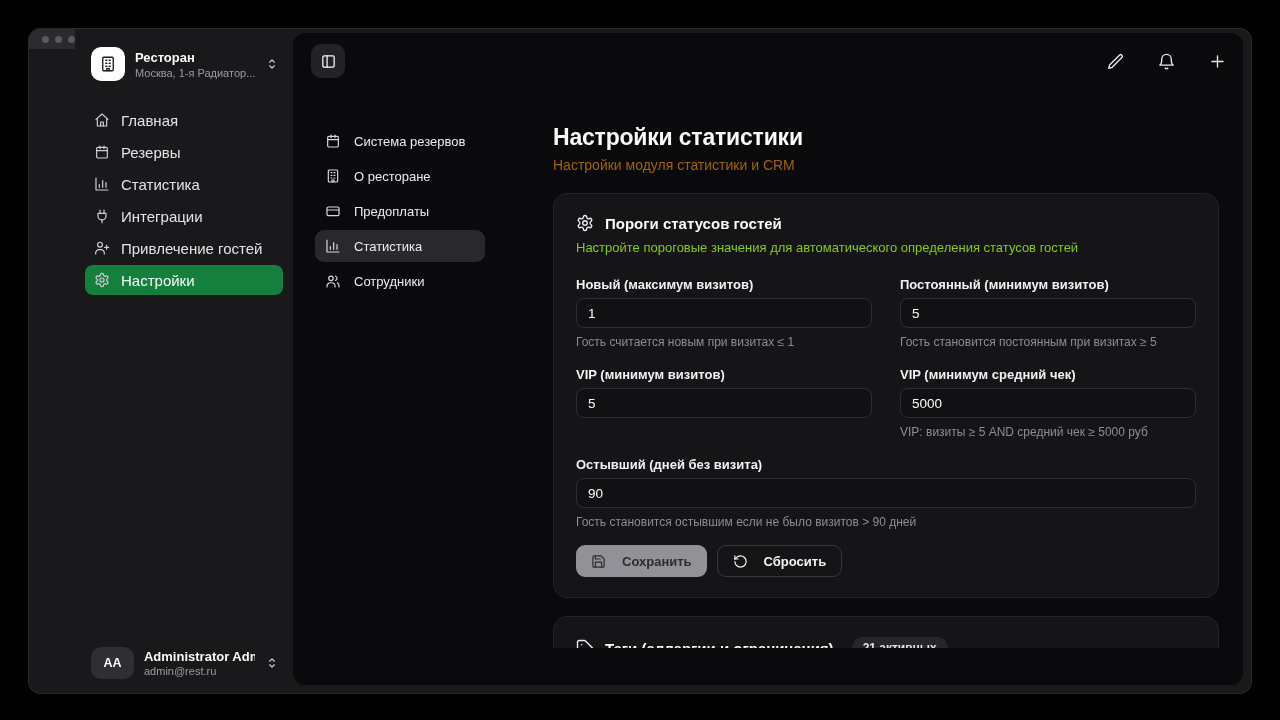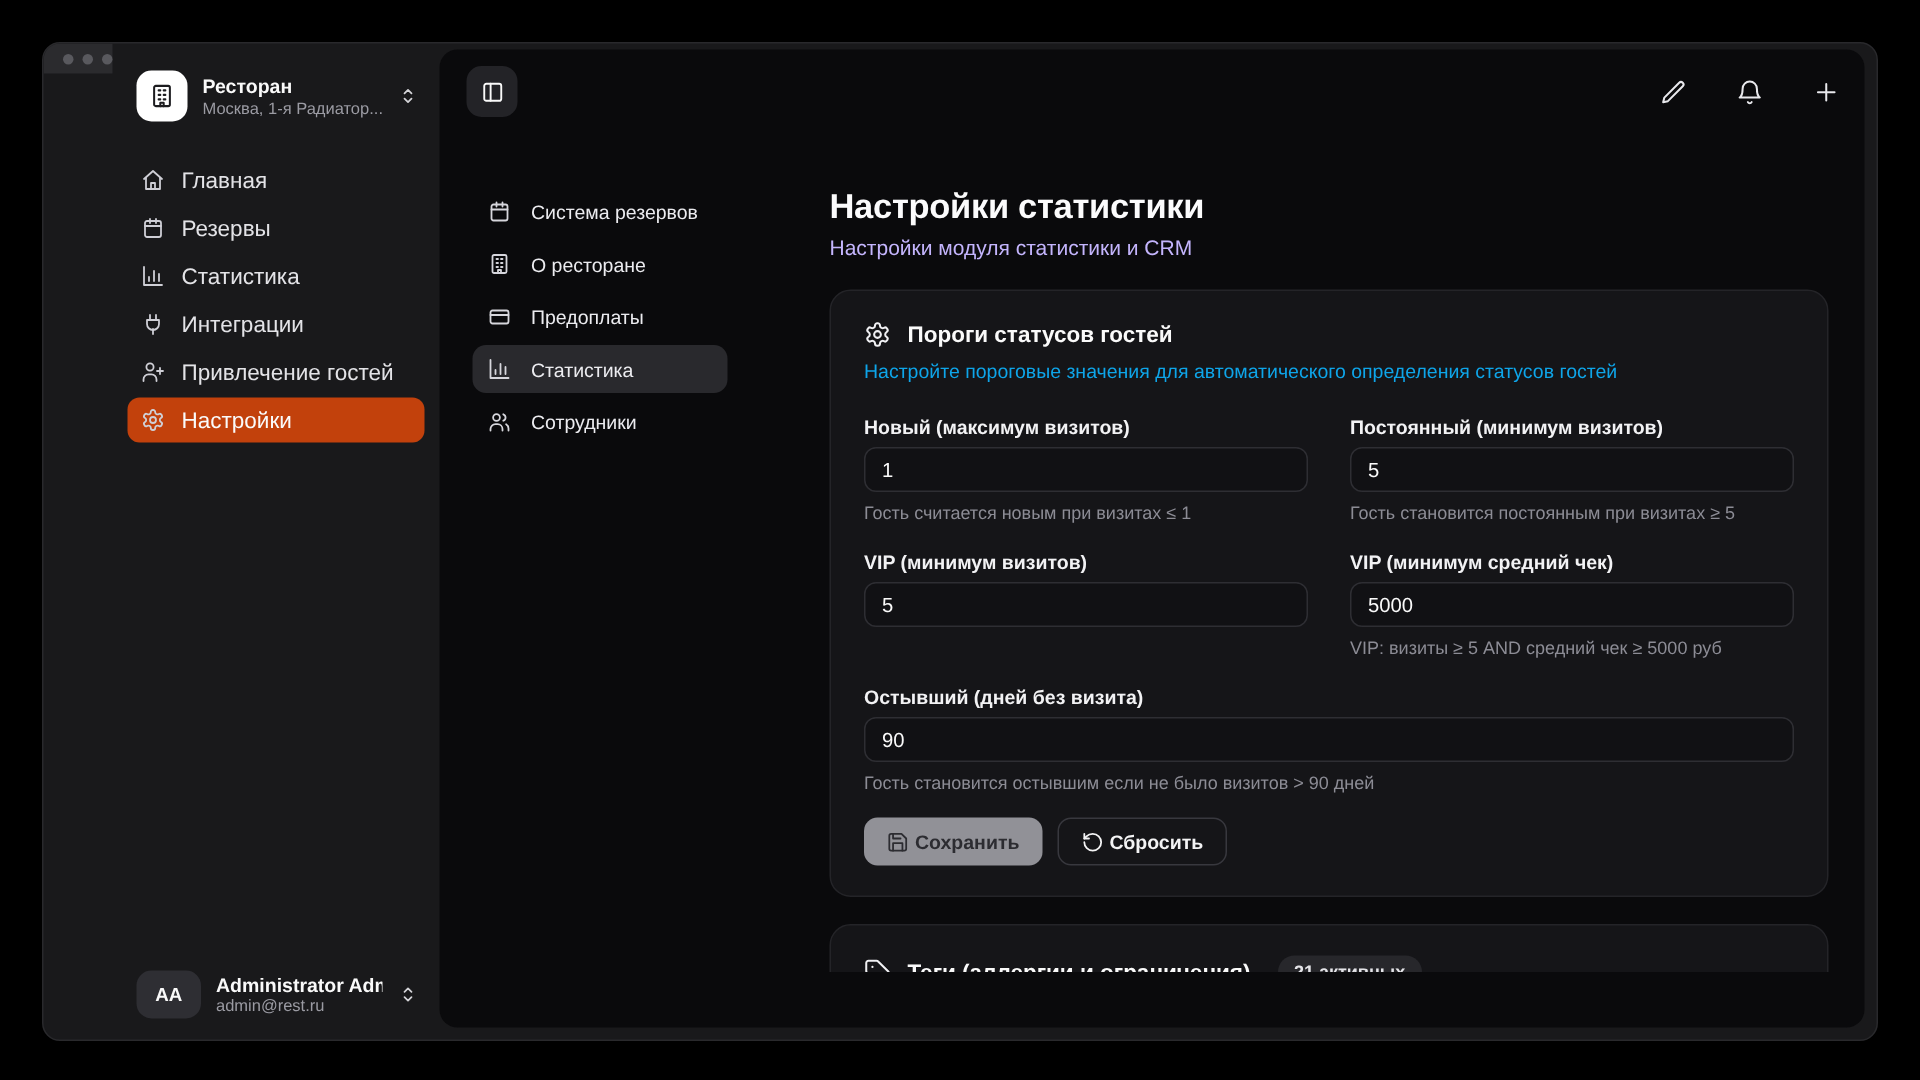--- a/index.html
+++ b/index.html
@@ -25,21 +25,21 @@
              display:flex; align-items:center; justify-content:center; }
   .ws-meta { min-width:0; }
   .ws-name { font-size:13px; font-weight:700; color:#fafafa; }
   .ws-loc  { font-size:11px; color:#9b9ba3; margin-top:2px; white-space:nowrap; }
   .ws-chevron { margin-left:auto; color:#d4d4d8; }
 
   .nav { margin-top:16px; display:flex; flex-direction:column; gap:2px; }
   .nav-item { display:flex; align-items:center; gap:11px; height:30px; padding:0 9px;
               border-radius:8px; font-size:15px; color:#e3e3e7; cursor:default; }
   .nav-item .icon { color:#cfcfd6; }
-  .nav-item.active { background:#c2410c; color:#fafafa; }
+  .nav-item.active { background:#15803d; color:#fafafa; }
 
   .user-row { margin-top:auto; display:flex; align-items:center; gap:10px; padding:5px 4px 2px 6px; }
   .avatar { width:48px; height:32px; border-radius:10px; background:#2e2e33; color:#fafafa;
             font-size:12.5px; font-weight:700; display:flex; align-items:center; justify-content:center; }
   .user-meta { min-width:0; }
   .user-name { font-size:13px; font-weight:700; color:#fafafa; white-space:nowrap;
                max-width:124px; overflow:hidden; }
   .user-email { font-size:11px; color:#9b9ba3; margin-top:1px; }
   .user-chevron { margin-left:auto; color:#d4d4d8; }
 
@@ -56,39 +56,39 @@
              padding:36px 24px 0 22px; }
 
   .settings-nav { width:170px; flex:none; display:flex; flex-direction:column; gap:3px; }
   .snav-item { display:flex; align-items:center; gap:13px; height:32px; padding:0 10px;
                border-radius:9px; font-size:13px; font-weight:500; color:#ececf0; cursor:default; }
   .snav-item .icon { color:#d6d6dc; }
   .snav-item.active { background:#29292d; }
 
   .form-col { flex:1; min-width:0; margin-left:68px; }
   .page-title { font-size:23px; font-weight:700; color:#fbfbfc; letter-spacing:-0.2px; line-height:24px; }
-  .page-sub { font-size:14px; color:#c4b5fd; margin-top:8px; }
+  .page-sub { font-size:14px; color:#a16207; margin-top:8px; }
 
   .card { margin-top:20px; background:#151518; border:1px solid #242428; border-radius:14px;
           padding:20px 22px; }
   .card-head { display:flex; align-items:center; gap:11px; }
   .card-head .icon { color:#f0f0f3; }
   .card-title { font-size:15px; font-weight:700; color:#fafafa; }
-  .card-sub { font-size:13px; color:#0ea5e9; margin-top:8px; }
+  .card-sub { font-size:13px; color:#84cc16; margin-top:8px; }
 
   .grid { display:grid; grid-template-columns:1fr 1fr; column-gap:28px; row-gap:18px; margin-top:22px; }
   .field-label { font-size:13px; font-weight:600; color:#f2f2f4; }
   .field input { margin-top:6px; width:100%; height:30px; background:#111114;
                  border:1px solid #2e2e33; border-radius:8px; color:#fafafa; font-size:13.5px;
                  padding:0 11px; outline:none; font-family:inherit; }
   .field-help { margin-top:7px; font-size:12px; color:#8c8c95; }
   .field-block { margin-top:18px; }
 
   .btn-row { display:flex; gap:10px; margin-top:16px; }
-  .btn { display:flex; align-items:center; gap:4px; height:32px; padding:0 15px;
+  .btn { display:flex; align-items:center; gap:16px; height:32px; padding:0 15px;
          border-radius:9px; font-size:13px; font-weight:600; border:none; font-family:inherit; }
   .btn-save { background:#919197; color:#2c2c31; }
   .btn-reset { background:transparent; border:1px solid #38383e; color:#f4f4f5; }
 
   .card.tags { margin-top:18px; }
   .badge { background:#27272b; border-radius:999px; padding:4px 11px; font-size:12px;
            font-weight:600; color:#e4e4e8; margin-left:7px; }
 </style>
 </head>
 <body>

